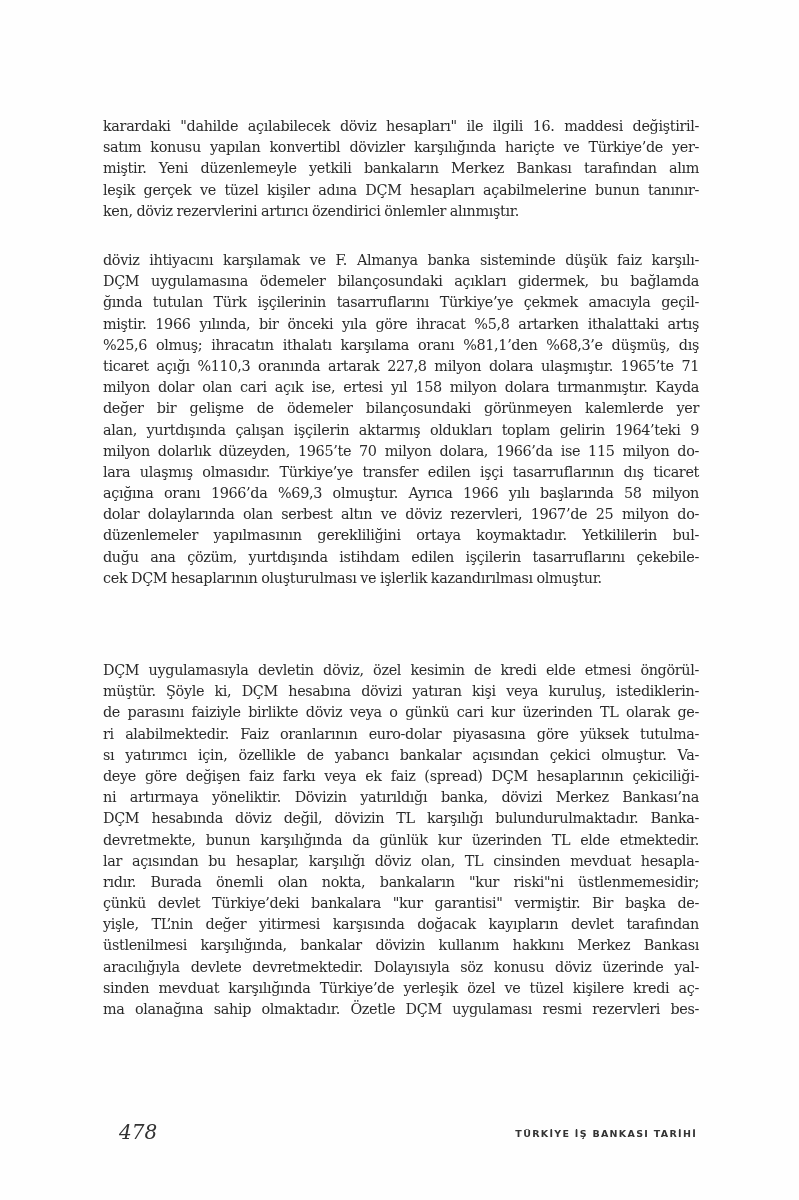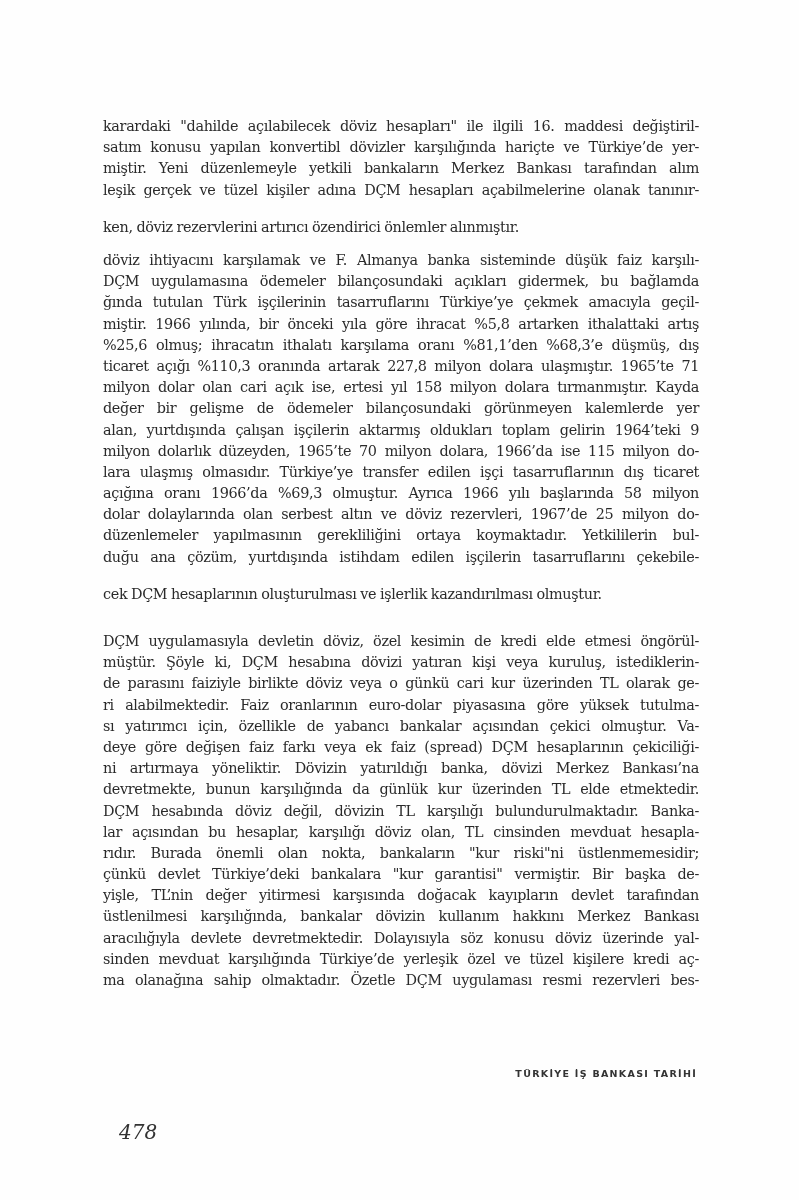--- a/index.html
+++ b/index.html
@@ -5,42 +5,42 @@
     html, body { margin: 0; padding: 0; background: #ffffff; }
     body { width: 799px; height: 1200px; position: relative; overflow: hidden; }
     .page { position: absolute; left: 0; top: 0; width: 799px; height: 1200px; background: #fefefe; }
     .text-block {
       position: absolute; left: 103px; width: 596px;
       font-family: "DejaVu Serif", serif;
       font-size: 14.4px; line-height: 21.2px; color: #2a2a2a;
       text-align: justify; letter-spacing: -0.35px; word-spacing: -0.5px;
     }
     .line { display: block; white-space: nowrap; text-align: justify; text-align-last: justify; height: 21.2px; overflow: visible; }
-    .line.last { text-align-last: left; margin-top: 16px; }
+    .line.last { text-align-last: left; }
     #p1 { top: 116px; }
     #p2 { top: 250px; }
-    #p3 { top: 631px; }
+    #p3 { top: 660px; }
     .page-number {
       position: absolute; left: 119px; top: 1120px;
       font-family: "DejaVu Serif", serif; font-style: italic; font-size: 20px; color: #333;
     }
     .running-footer {
-      position: absolute; right: 102px; top: 1068px;
+      position: absolute; right: 102px; top: 1128px;
       font-family: "DejaVu Sans", sans-serif; font-size: 9.5px; letter-spacing: 1.3px; color: #333; font-weight: bold;
     }
   </style>
 </head>
 <body>
 
 <div class="page">
   <div class="text-block" id="p1">
       <span class="line">karardaki "dahilde açılabilecek döviz hesapları" ile ilgili 16. maddesi değiştiril-</span>
       <span class="line">satım konusu yapılan konvertibl dövizler karşılığında hariçte ve Türkiye’de yer-</span>
       <span class="line">miştir. Yeni düzenlemeyle yetkili bankaların Merkez Bankası tarafından alım</span>
-      <span class="line">leşik gerçek ve tüzel kişiler adına DÇM hesapları açabilmelerine olanak tanınır-</span>
+      <span class="line">leşik gerçek ve tüzel kişiler adına DÇM hesapları açabilmelerine bunun tanınır-</span>
       <span class="line last">ken, döviz rezervlerini artırıcı özendirici önlemler alınmıştır.</span>
     </div>
   <div class="text-block" id="p2">
       <span class="line">döviz ihtiyacını karşılamak ve F. Almanya banka sisteminde düşük faiz karşılı-</span>
       <span class="line">DÇM uygulamasına ödemeler bilançosundaki açıkları gidermek, bu bağlamda</span>
       <span class="line">ğında tutulan Türk işçilerinin tasarruflarını Türkiye’ye çekmek amacıyla geçil-</span>
       <span class="line">miştir. 1966 yılında, bir önceki yıla göre ihracat %5,8 artarken ithalattaki artış</span>
       <span class="line">%25,6 olmuş; ihracatın ithalatı karşılama oranı %81,1’den %68,3’e düşmüş, dış</span>
       <span class="line">ticaret açığı %110,3 oranında artarak 227,8 milyon dolara ulaşmıştır. 1965’te 71</span>
       <span class="line">milyon dolar olan cari açık ise, ertesi yıl 158 milyon dolara tırmanmıştır. Kayda</span>
@@ -55,22 +55,22 @@
       <span class="line last">cek DÇM hesaplarının oluşturulması ve işlerlik kazandırılması olmuştur.</span>
     </div>
   <div class="text-block" id="p3">
       <span class="line">DÇM uygulamasıyla devletin döviz, özel kesimin de kredi elde etmesi öngörül-</span>
       <span class="line">müştür. Şöyle ki, DÇM hesabına dövizi yatıran kişi veya kuruluş, istediklerin-</span>
       <span class="line">de parasını faiziyle birlikte döviz veya o günkü cari kur üzerinden TL olarak ge-</span>
       <span class="line">ri alabilmektedir. Faiz oranlarının euro-dolar piyasasına göre yüksek tutulma-</span>
       <span class="line">sı yatırımcı için, özellikle de yabancı bankalar açısından çekici olmuştur. Va-</span>
       <span class="line">deye göre değişen faiz farkı veya ek faiz (spread) DÇM hesaplarının çekiciliği-</span>
       <span class="line">ni artırmaya yöneliktir. Dövizin yatırıldığı banka, dövizi Merkez Bankası’na</span>
+      <span class="line">DÇM hesabında döviz değil, dövizin TL karşılığı bulundurulmaktadır. Banka-</span>
       <span class="line">devretmekte, bunun karşılığında da günlük kur üzerinden TL elde etmektedir.</span>
-      <span class="line">DÇM hesabında döviz değil, dövizin TL karşılığı bulundurulmaktadır. Banka-</span>
       <span class="line">lar açısından bu hesaplar, karşılığı döviz olan, TL cinsinden mevduat hesapla-</span>
       <span class="line">rıdır. Burada önemli olan nokta, bankaların "kur riski"ni üstlenmemesidir;</span>
       <span class="line">çünkü devlet Türkiye’deki bankalara "kur garantisi" vermiştir. Bir başka de-</span>
       <span class="line">yişle, TL’nin değer yitirmesi karşısında doğacak kayıpların devlet tarafından</span>
       <span class="line">üstlenilmesi karşılığında, bankalar dövizin kullanım hakkını Merkez Bankası</span>
       <span class="line">aracılığıyla devlete devretmektedir. Dolayısıyla söz konusu döviz üzerinde yal-</span>
       <span class="line">sinden mevduat karşılığında Türkiye’de yerleşik özel ve tüzel kişilere kredi aç-</span>
       <span class="line">ma olanağına sahip olmaktadır. Özetle DÇM uygulaması resmi rezervleri bes-</span>
     </div>
 

